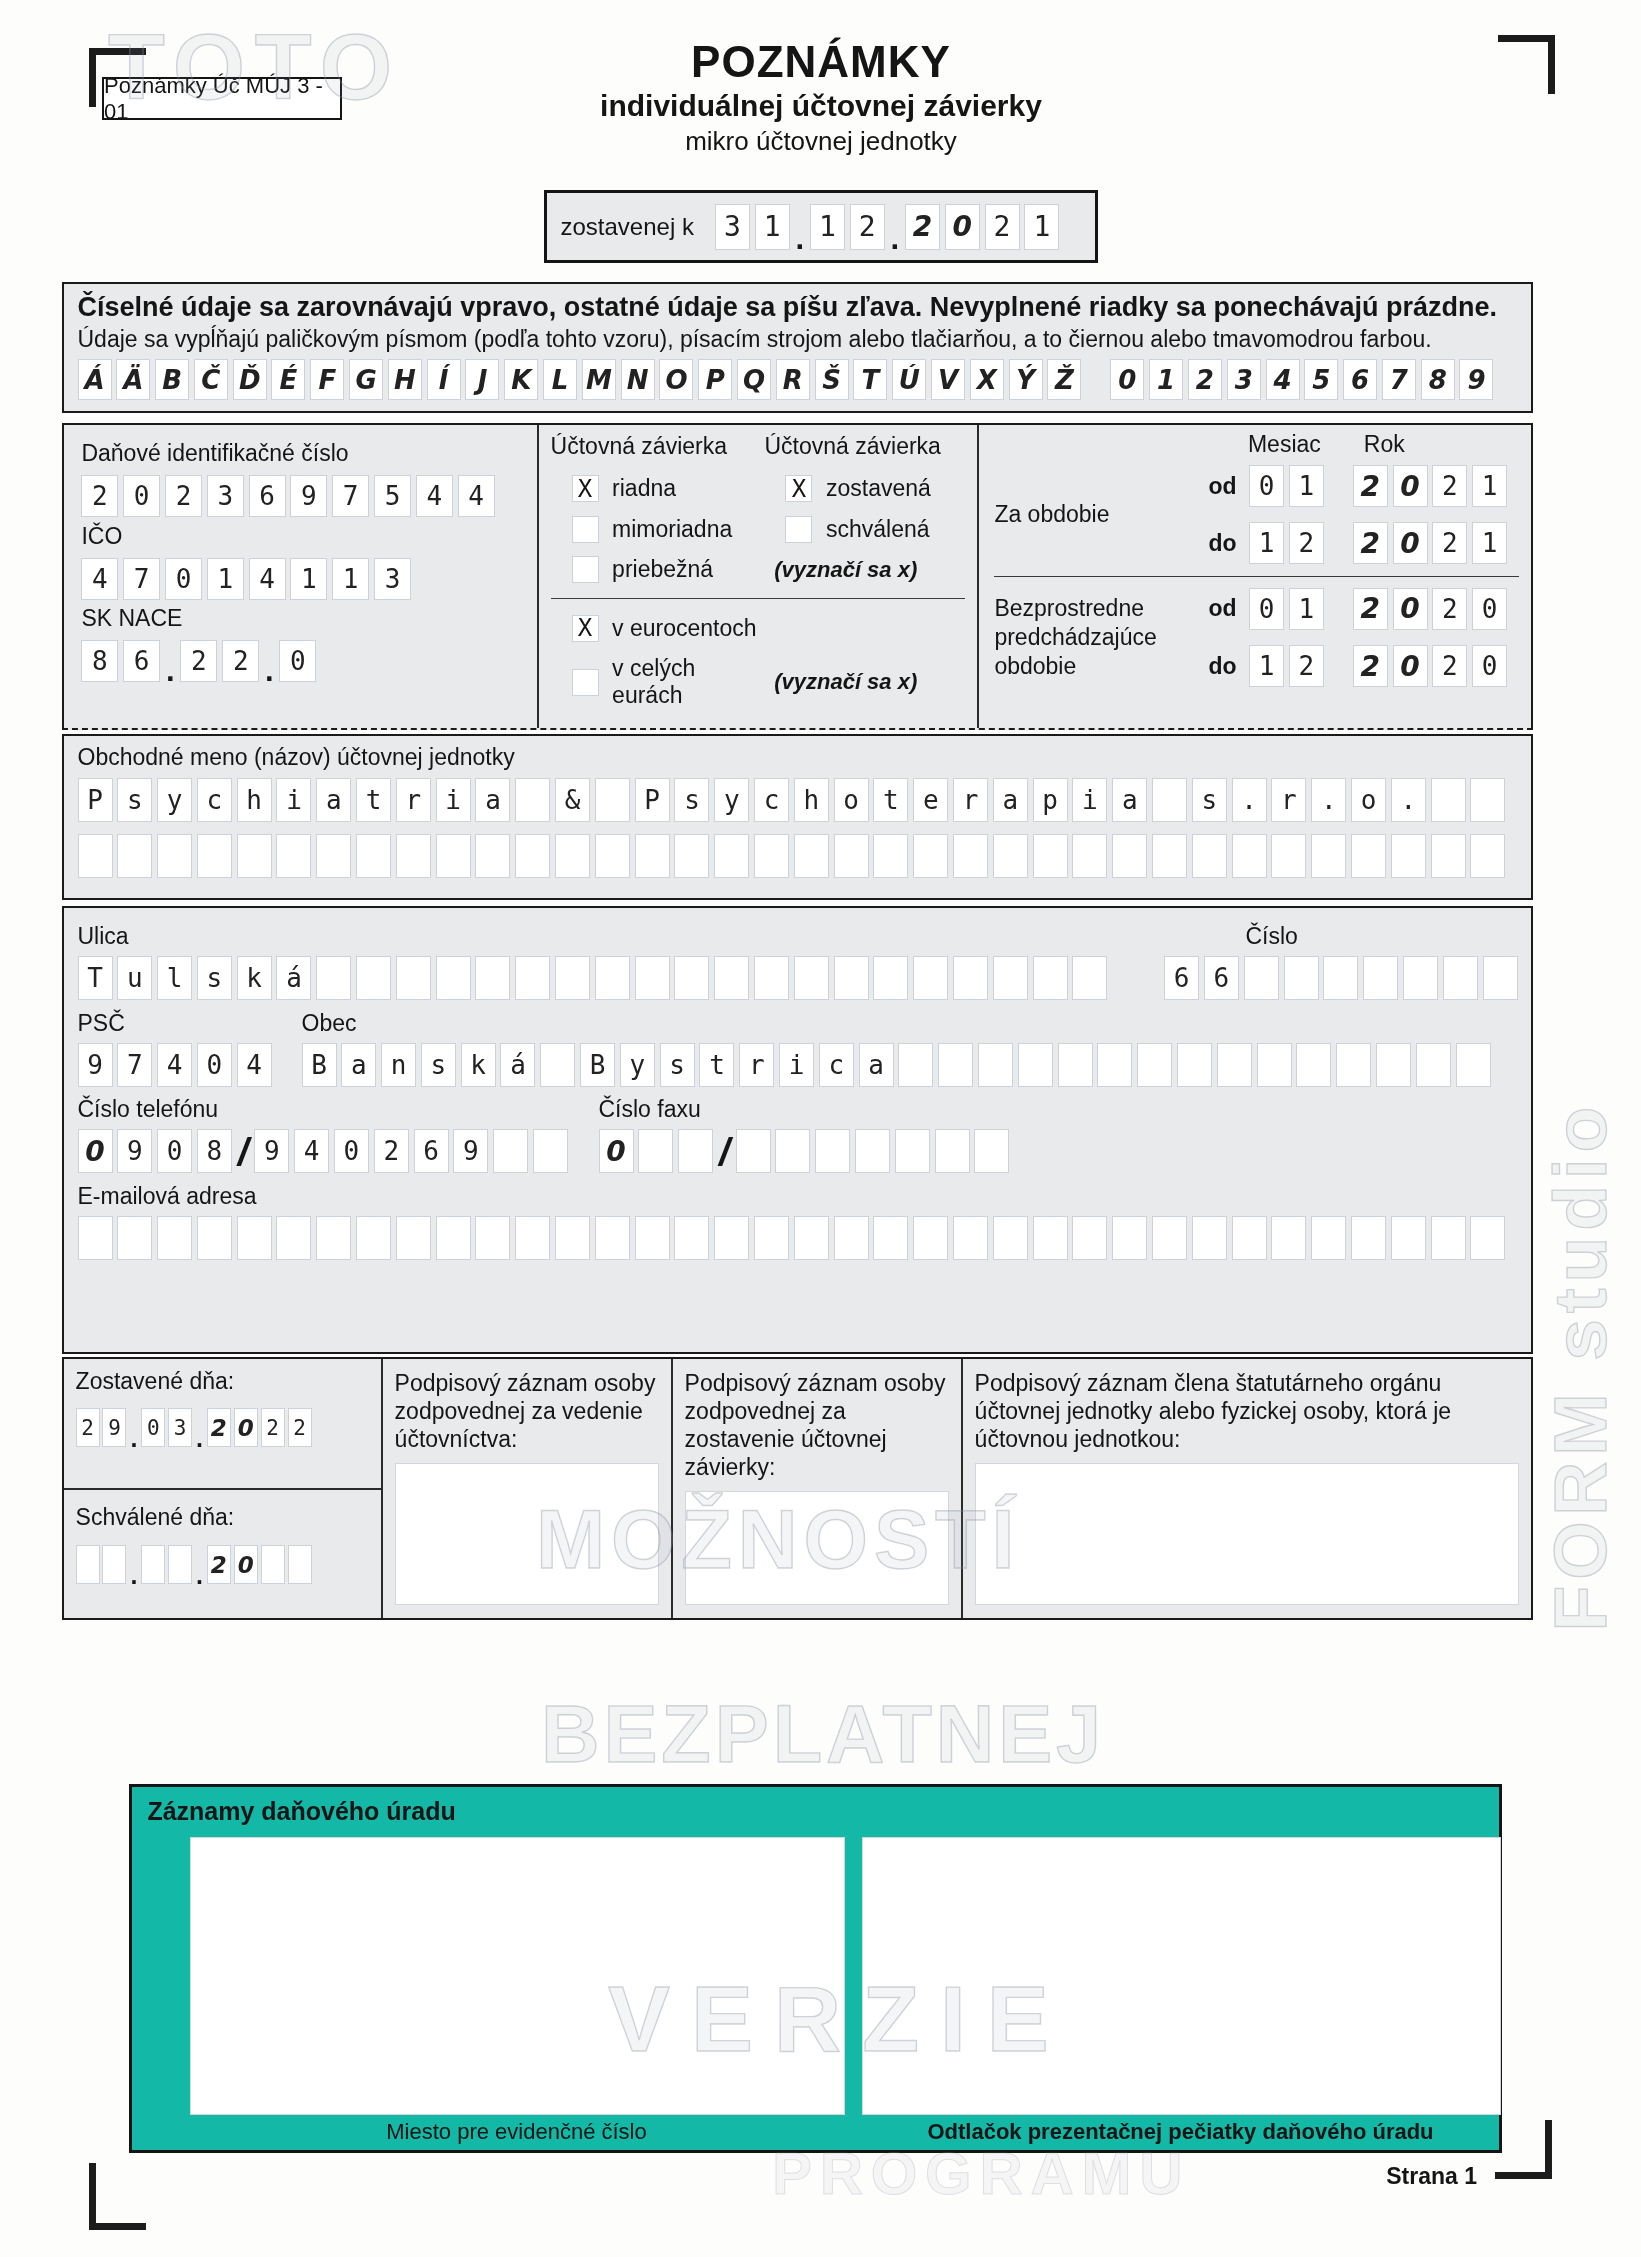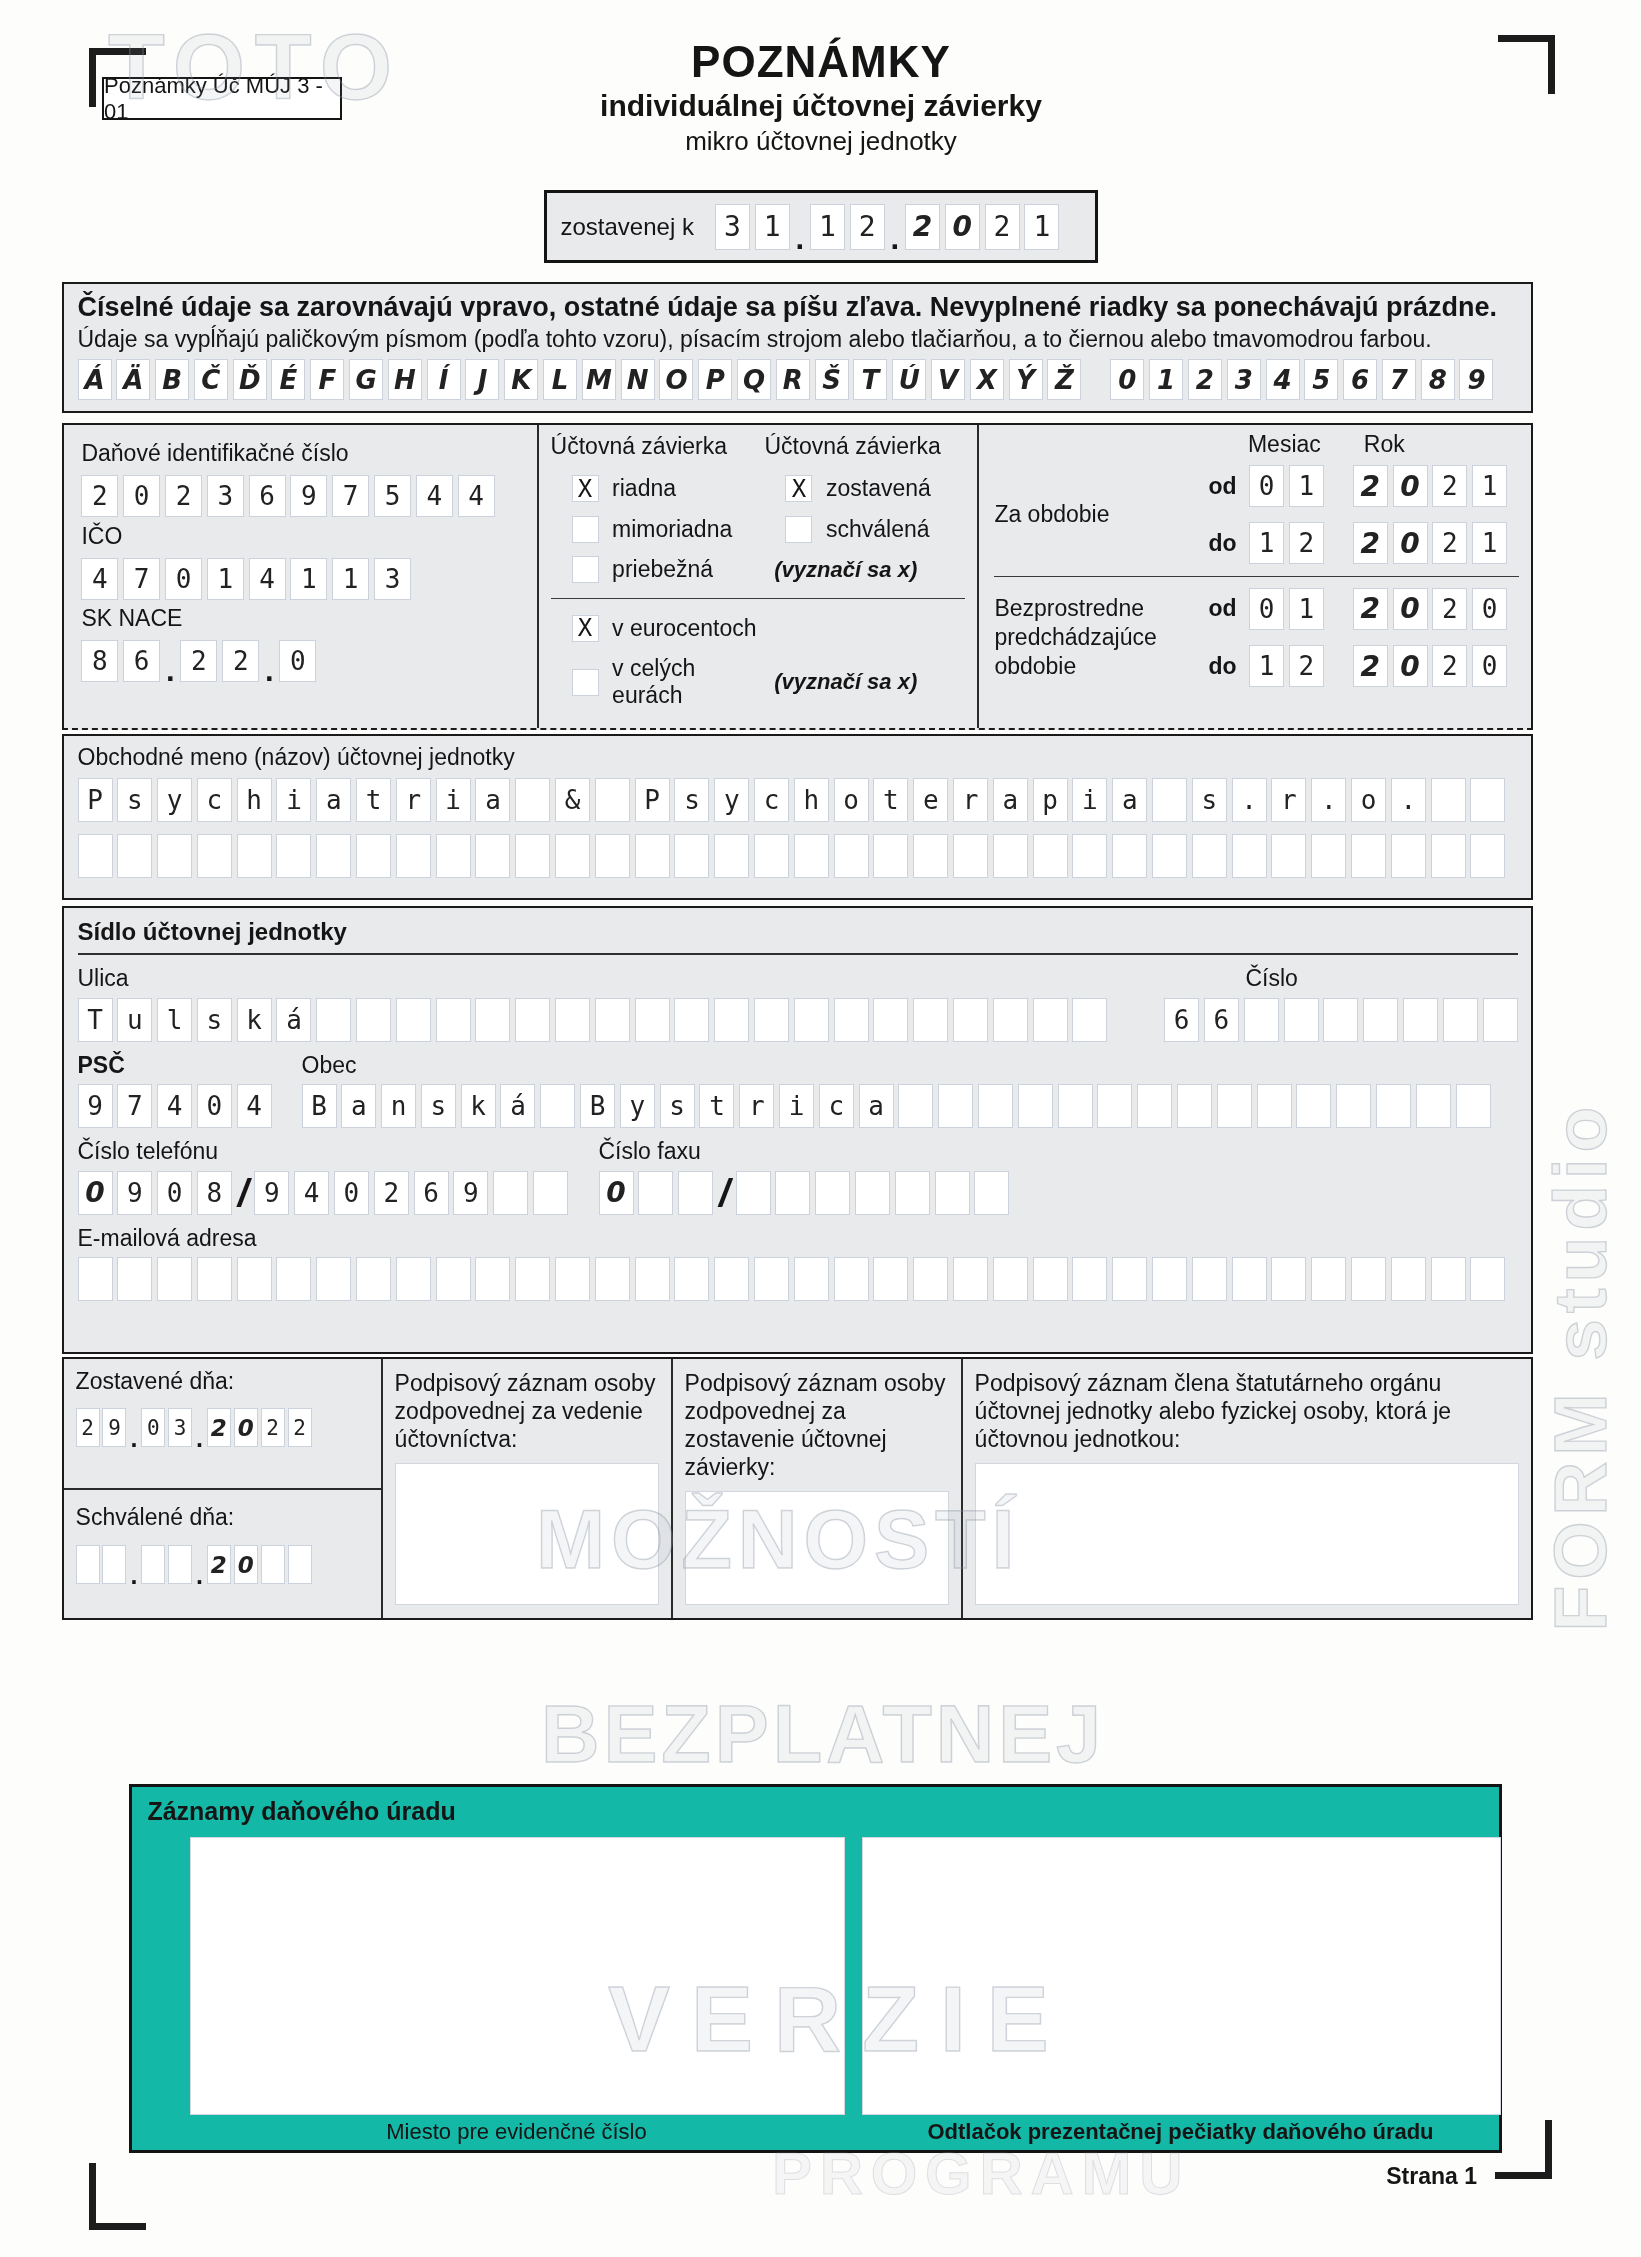--- a/index.html
+++ b/index.html
@@ -435,21 +435,20 @@
         <span class="cell"></span>
         <span class="cell"></span>
         <span class="cell"></span>
         <span class="cell"></span>
         <span class="cell"></span>
         <span class="cell"></span>
       </div>
   </div>
 
   <div class="panel sidlobox">
-    <div class="sidlo-title">Sídlo účtovnej jednotky</div>
     <div class="lblrow">
       <span style="width:1168px;">Ulica</span>
       <span>Číslo</span>
     </div>
     <div class="inline-rows">
       <span class="cellrow" style="width:1132px;">
           <span class="cell">T</span>
           <span class="cell">u</span>
           <span class="cell">l</span>
           <span class="cell">s</span>
@@ -482,21 +481,21 @@
           <span class="cell"></span>
           <span class="cell"></span>
           <span class="cell"></span>
           <span class="cell"></span>
           <span class="cell"></span>
           <span class="cell"></span>
           <span class="cell"></span>
         </span>
     </div>
     <div class="lblrow">
-      <span style="width:224px;font-weight:bold;">PSČ</span>
+      <span style="width:224px;">PSČ</span>
       <span>Obec</span>
     </div>
     <div class="inline-rows">
       <span class="cellrow" style="width:224px;">
           <span class="cell">9</span>
           <span class="cell">7</span>
           <span class="cell">4</span>
           <span class="cell">0</span>
           <span class="cell">4</span>
         </span>

